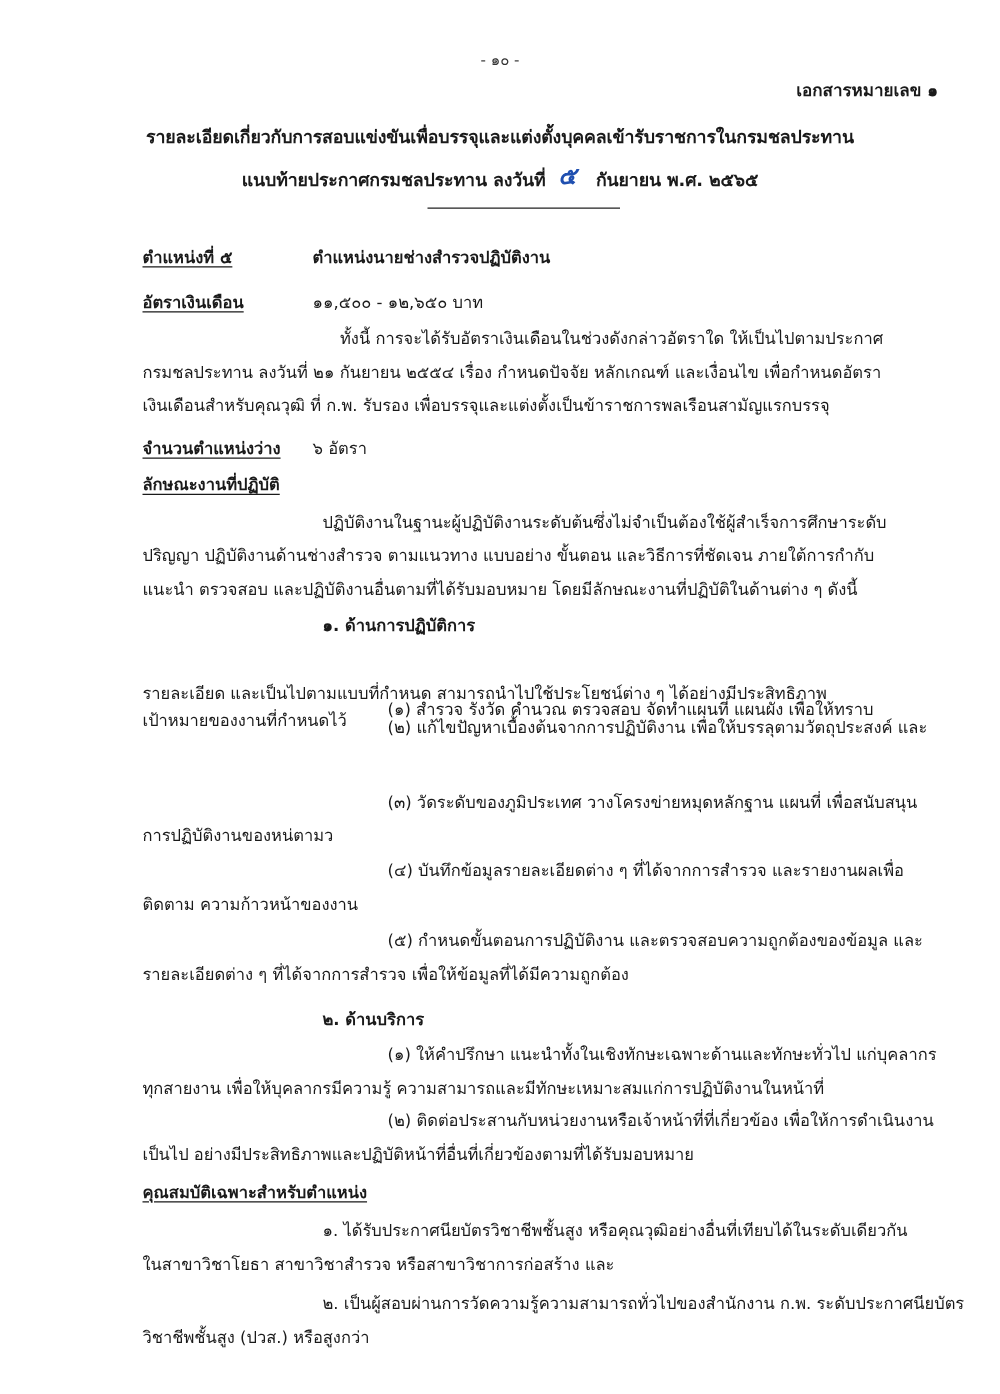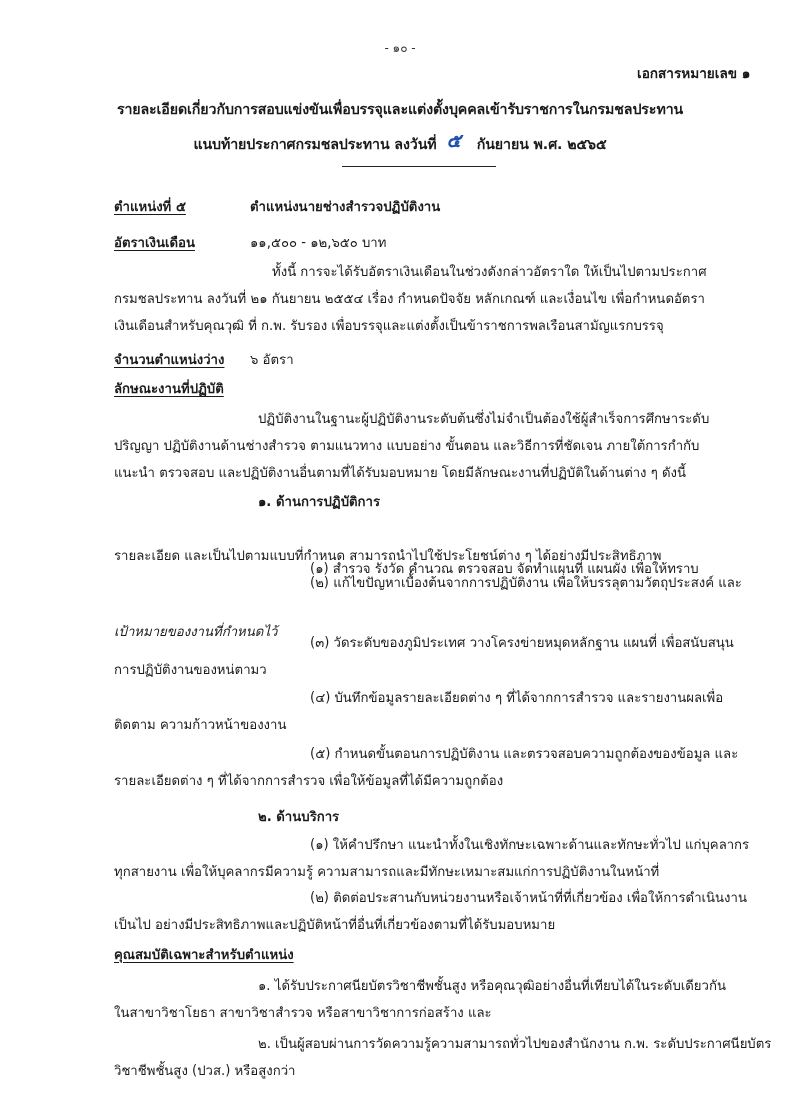--- a/index.html
+++ b/index.html
@@ -49,21 +49,21 @@
   <div class="abs t" style="left:258px; top:410px;">ปฏิบัติงานในฐานะผู้ปฏิบัติงานระดับต้นซึ่งไม่จำเป็นต้องใช้ผู้สำเร็จการศึกษาระดับ</div>
   <div class="abs t" style="left:114px; top:437px;">ปริญญา ปฏิบัติงานด้านช่างสำรวจ ตามแนวทาง แบบอย่าง ขั้นตอน และวิธีการที่ชัดเจน ภายใต้การกำกับ</div>
   <div class="abs t" style="left:114px; top:464px;">แนะนำ ตรวจสอบ และปฏิบัติงานอื่นตามที่ได้รับมอบหมาย โดยมีลักษณะงานที่ปฏิบัติในด้านต่าง ๆ ดังนี้</div>
 
   <div class="abs t b" style="left:258px; top:493px;">๑. ด้านการปฏิบัติการ</div>
 
   <div class="abs t" style="left:310px; top:520px;margin-top:40px;">(๑)  สำรวจ รังวัด คำนวณ ตรวจสอบ จัดทำแผนที่ แผนผัง เพื่อให้ทราบ</div>
   <div class="abs t" style="left:114px; top:547px;">รายละเอียด และเป็นไปตามแบบที่กำหนด สามารถนำไปใช้ประโยชน์ต่าง ๆ ได้อย่างมีประสิทธิภาพ</div>
 
   <div class="abs t" style="left:310px; top:574px;">(๒)   แก้ไขปัญหาเบื้องต้นจากการปฏิบัติงาน เพื่อให้บรรลุตามวัตถุประสงค์ และ</div>
-  <div class="abs t" style="left:114px; top:623px;font-style:italic;">เป้าหมายของงานที่กำหนดไว้</div>
+  <div class="abs t" style="left:114px; top:569px;">เป้าหมายของงานที่กำหนดไว้</div>
 
   <div class="abs t" style="left:310px; top:634px;">(๓)  วัดระดับของภูมิประเทศ วางโครงข่ายหมุดหลักฐาน แผนที่ เพื่อสนับสนุน</div>
   <div class="abs t" style="left:114px; top:661px;">การปฏิบัติงานของหน่ตามว</div>
 
   <div class="abs t" style="left:310px; top:689px;">(๔)  บันทึกข้อมูลรายละเอียดต่าง ๆ ที่ได้จากการสำรวจ และรายงานผลเพื่อ</div>
   <div class="abs t" style="left:114px; top:716px;">ติดตาม ความก้าวหน้าของงาน</div>
 
   <div class="abs t" style="left:310px; top:745px;">(๕)  กำหนดขั้นตอนการปฏิบัติงาน และตรวจสอบความถูกต้องของข้อมูล และ</div>
   <div class="abs t" style="left:114px; top:772px;">รายละเอียดต่าง ๆ ที่ได้จากการสำรวจ เพื่อให้ข้อมูลที่ได้มีความถูกต้อง</div>
 

